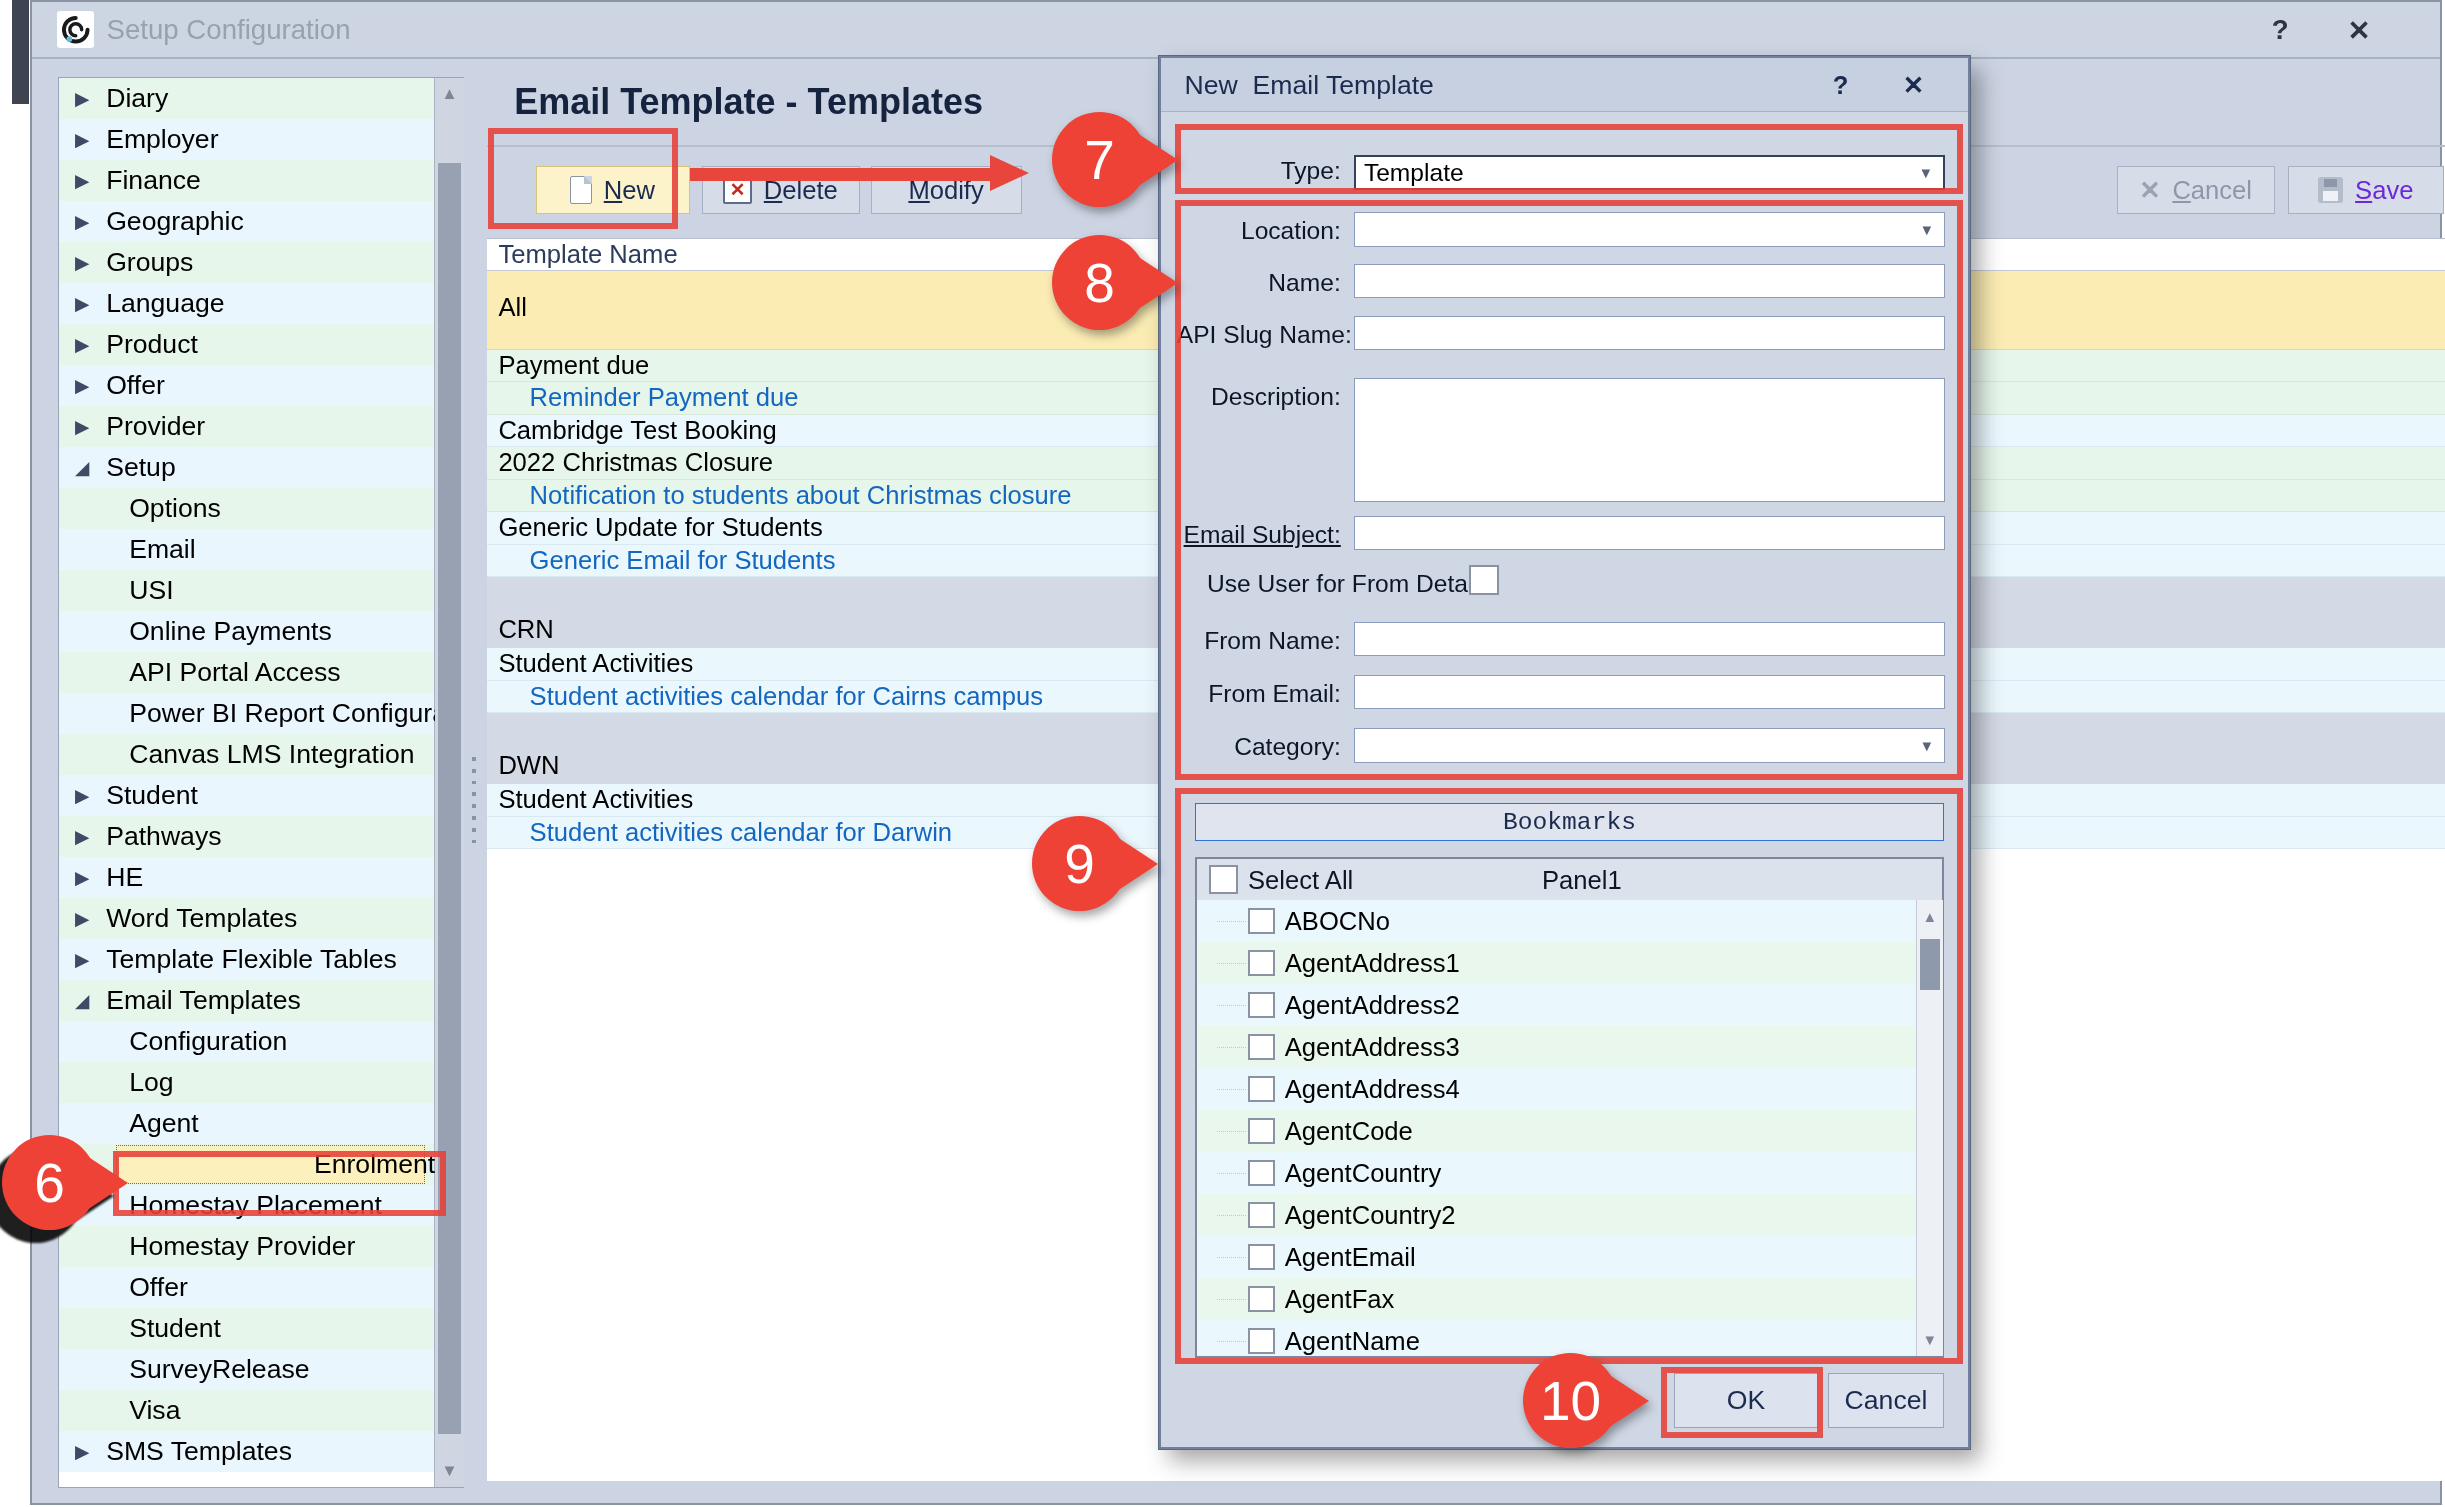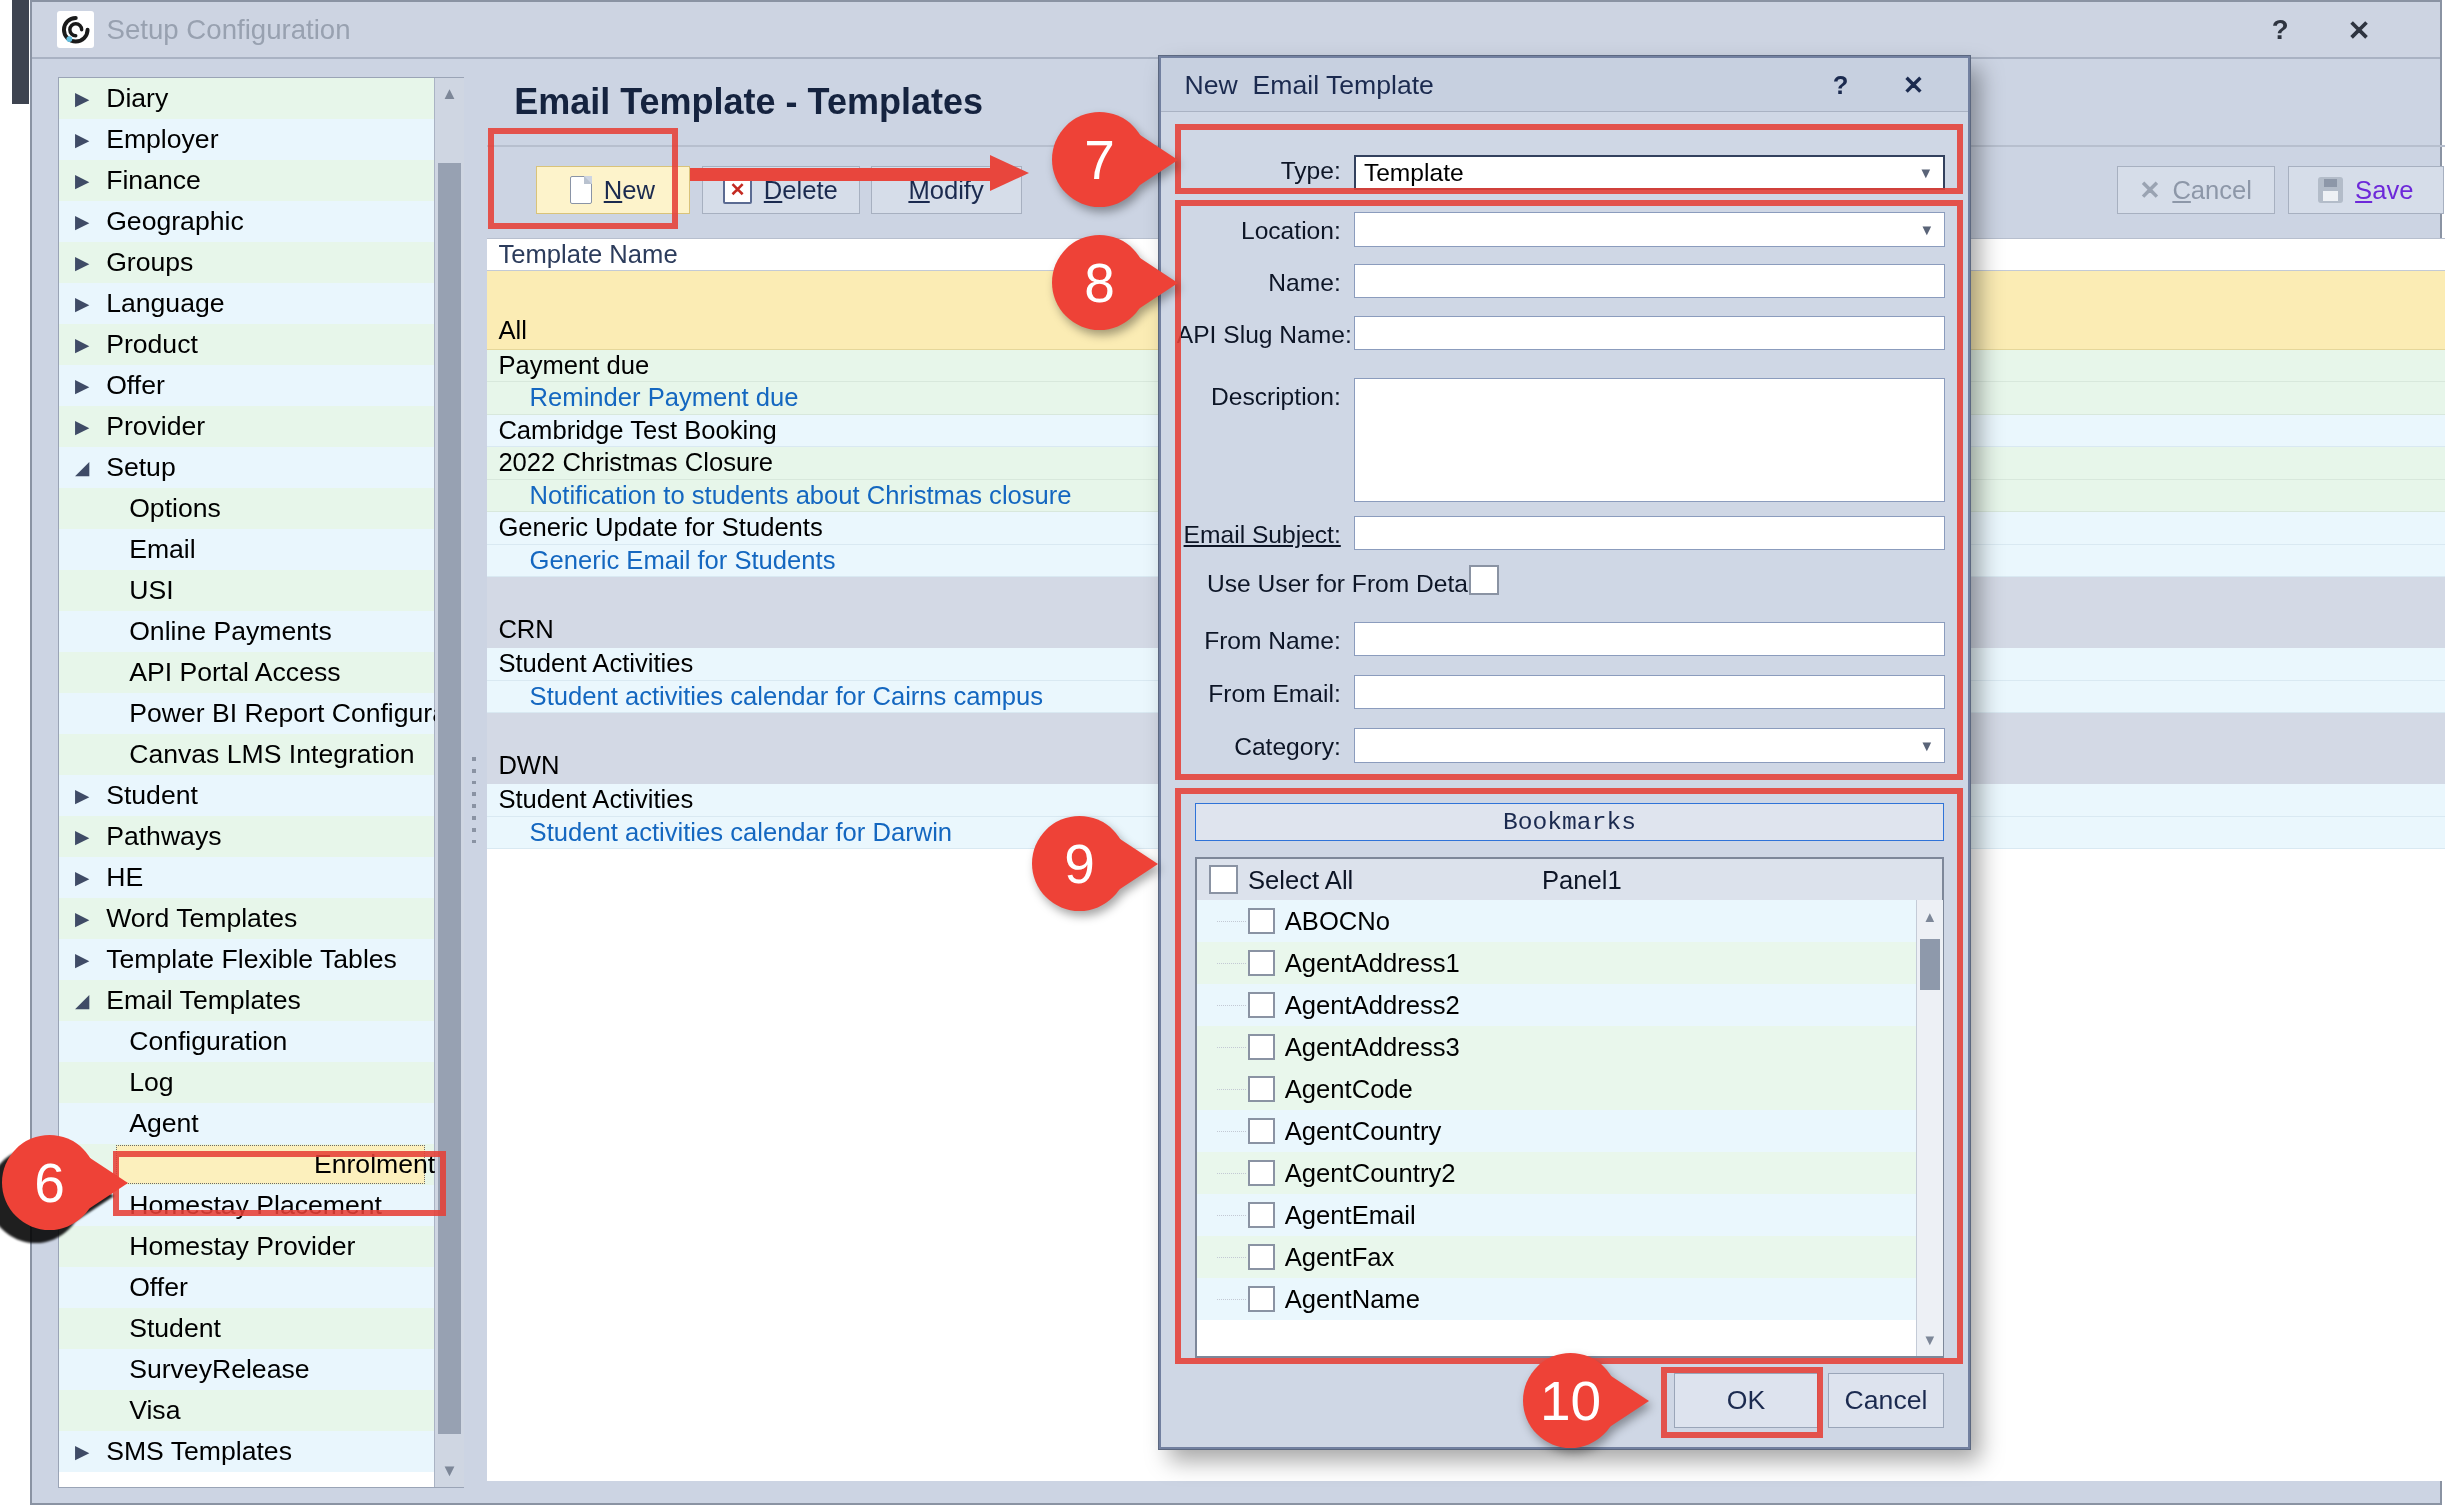--- a/index.html
+++ b/index.html
@@ -63,21 +63,21 @@
   .floppy{width:25.6px;height:25.6px;background:#b3bcc9;border-radius:3px;position:relative;}
   .floppy::before{content:"";position:absolute;left:5.9px;top:2px;width:13.8px;height:7.9px;background:#8d97a8;}
   .floppy::after{content:"";position:absolute;left:4.9px;bottom:2px;width:15.8px;height:9.9px;background:#eef1f5;}
 
   
   #list{left:0;top:179px;width:1960px;height:1243px;border-top:1px solid #b7bfce;border-right:1px solid #aab2c2;
         box-sizing:border-box;background:#fff;overflow:hidden;}
   #lhead{height:31.5px;background:#fff;border-bottom:1px solid #c3cad6;display:flex;align-items:center;
          font-size:25.6px;color:#2c3c5c;padding-left:11.8px;box-sizing:border-box;}
   .lrow{display:flex;align-items:center;font-size:25.6px;color:#000;height:32.5px;box-sizing:border-box;}
-  .lrow.band{height:79px;background:#fbecb4;align-items:flex-end;padding-bottom:3.9px;border-bottom:1px solid #e5d79a;}
+  .lrow.band{height:79px;background:#fbecb4;align-items:center;padding-bottom:3.9px;border-bottom:1px solid #e5d79a;}
   .lrow.gap{height:71px;background:#d3d9e5;align-items:flex-end;padding-bottom:3.9px;}
   .lrow.filler{height:635px;background:#fff;}
   .lrow.green{background:#e7f6ea;border-bottom:1px solid #d8e8dc;}
   .lrow.cyan{background:#eaf7fd;border-bottom:1px solid #d9e9f2;}
   .lrow .ltext{margin-left:11.8px;white-space:nowrap;}
   .lrow.link{color:#1467c0;}
   .lrow.link .ltext{margin-left:43px;}
 
   
   #dialog{left:1159px;top:56px;width:811px;height:1393px;background:#cfd7e5;border:2px solid #7280a0;
@@ -497,20 +497,25 @@
             <span class="cb"></span>
             <span class="bl">AgentAddress2</span>
           </div>
 
           <div class="brow green">
             <span class="stub"></span>
             <span class="cb"></span>
             <span class="bl">AgentAddress3</span>
           </div>
 
+          <div class="brow cyan">
+            <span class="stub"></span>
+            <span class="cb"></span>
+            <span class="bl">AgentAddress4</span>
+          </div>
 
           <div class="brow green">
             <span class="stub"></span>
             <span class="cb"></span>
             <span class="bl">AgentCode</span>
           </div>
 
           <div class="brow cyan">
             <span class="stub"></span>
             <span class="cb"></span>

